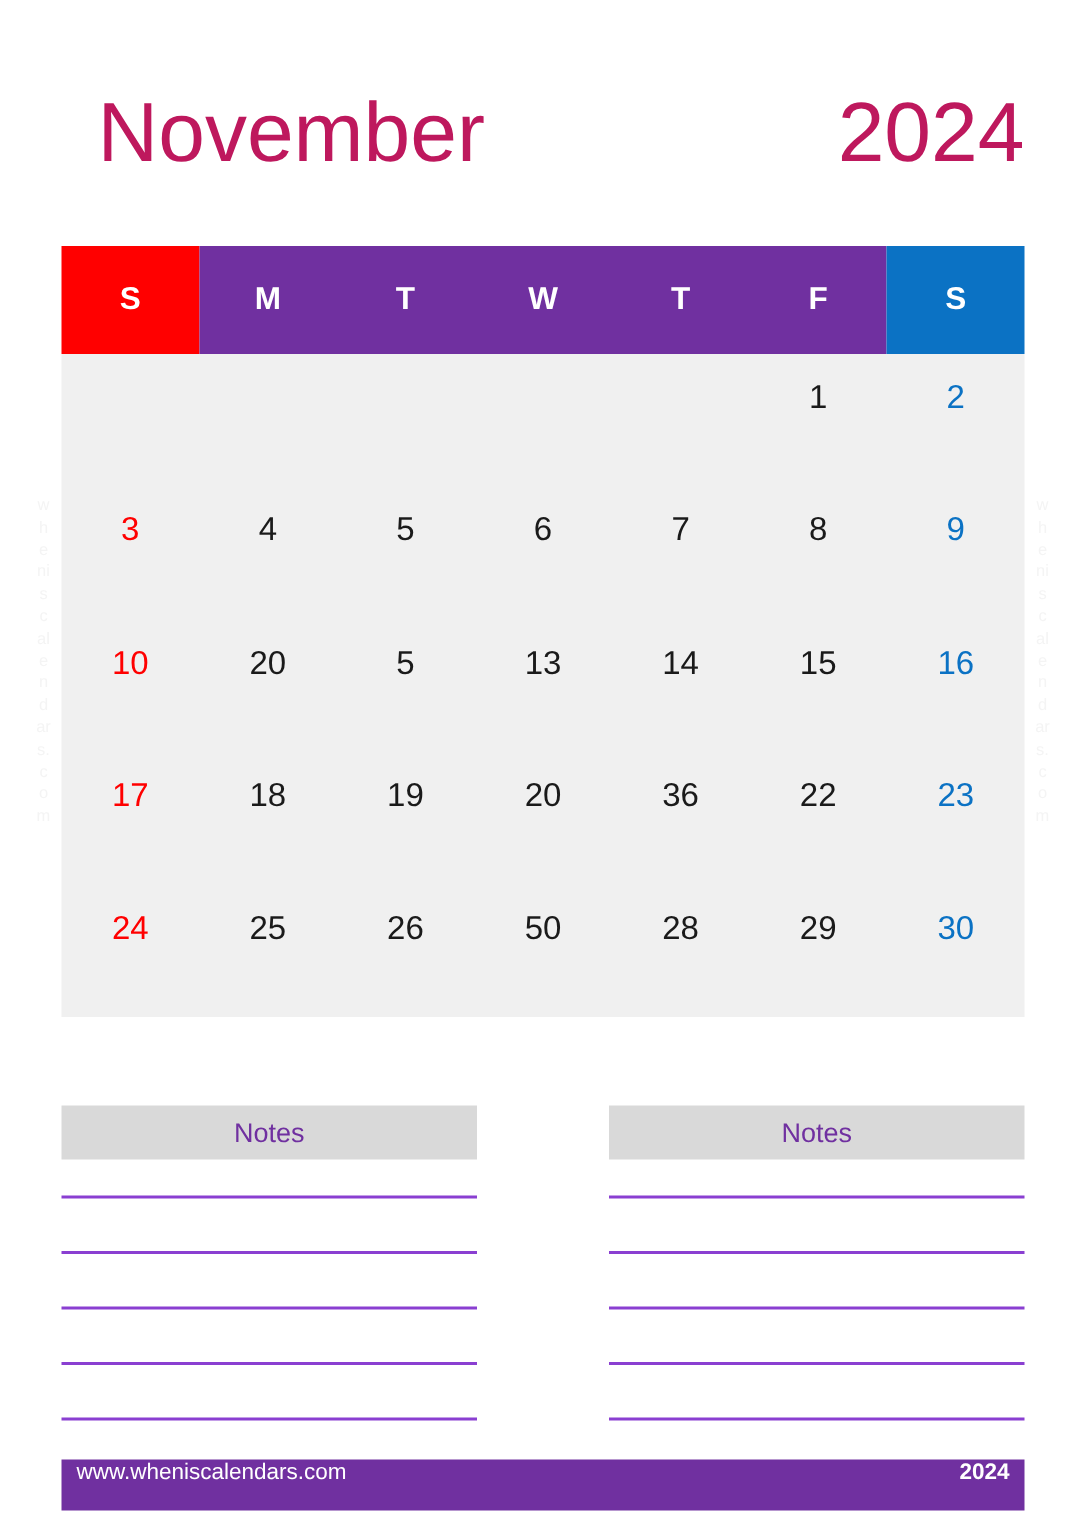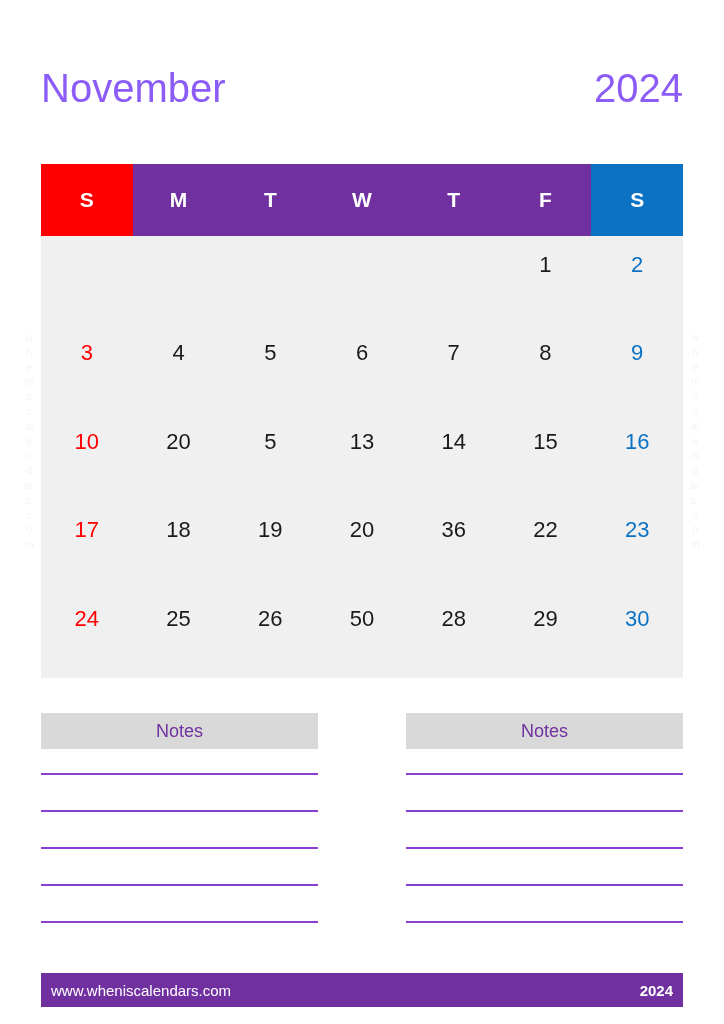--- a/index.html
+++ b/index.html
@@ -27,26 +27,27 @@
     position: absolute;
     left: 41px;
     top: 48px;
     width: 642px;
     height: 80px;
     display: flex;
     align-items: center;
     justify-content: space-between;
   }
   .title-month, .title-year {
-    color: #8b5cf6;
-    font-size: 40px;
+    color: #be185d;
+    font-size: 56px;
     font-weight: 400;
     line-height: 1;
     letter-spacing: 0px;
     white-space: nowrap;
+    margin-left: 24px;
   }
 
   
   .cal {
     position: absolute;
     left: 41px;
     top: 164px;
     width: 642px;
     height: 514px;
     display: flex;
@@ -118,20 +119,21 @@
     position: absolute;
     left: 41px;
     top: 713px;
     width: 642px;
     height: 235px;
     display: flex;
     justify-content: space-between;
   }
   .notes-col {
     width: 277px;
+    margin-top: 24px;
   }
   .notes-header {
     height: 36px;
     background: #D9D9D9;
     display: flex;
     align-items: center;
     justify-content: center;
     color: #7030A0;
     font-size: 18px;
   }
@@ -147,21 +149,20 @@
 
   
   .footer {
     position: absolute;
     left: 41px;
     top: 973px;
     width: 642px;
     height: 34px;
     background: #7030A0;
     display: flex;
-    align-items: center;
     justify-content: space-between;
     box-sizing: border-box;
     padding: 0 10px;
   }
   .footer-left, .footer-right {
     color: #ffffff;
     font-size: 15px;
     white-space: nowrap;
   }
   .footer-right { font-weight: bold; }

